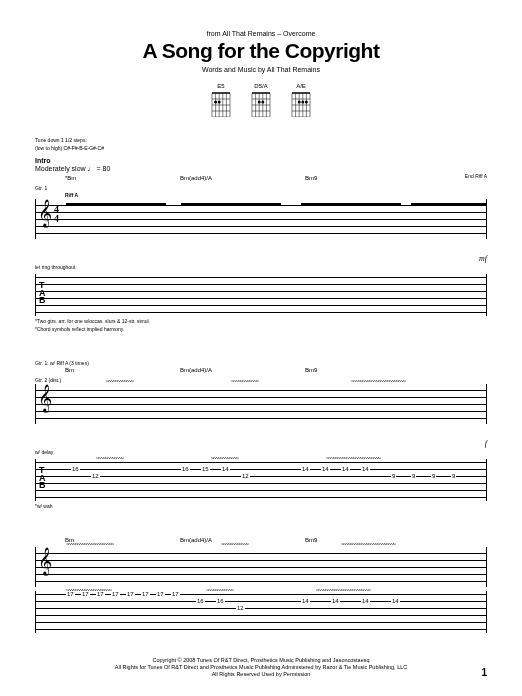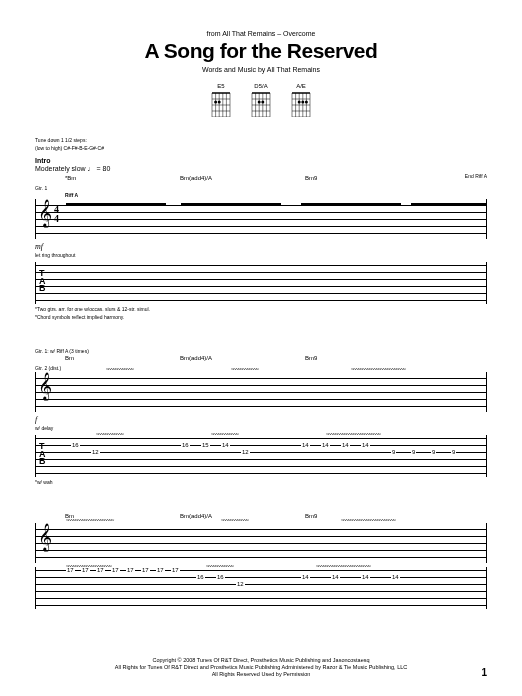--- a/index.html
+++ b/index.html
@@ -28,40 +28,40 @@
   .chord-row { display: flex; font-size: 6px; font-family: Arial, sans-serif; height: 10px; position: relative; }
   .chord-label { position: absolute; }
   .gtr-label { font-size: 5px; font-family: Arial, sans-serif; margin-bottom: 1px; }
   .riff-label { font-size: 5px; font-family: Arial, sans-serif; margin-bottom: 1px; }
   .end-riff { font-size: 5px; font-family: Arial, sans-serif; position: absolute; right: 0; top: -2px; }
   .staff { height: 40px; position: relative; border-left: 1px solid #000; border-right: 1px solid #000; }
   .staff-lines { position: absolute; width: 100%; height: 28px; top: 6px; }
   .staff-line { position: absolute; width: 100%; height: 1px; background: #000; }
   .clef { position: absolute; left: 2px; top: 2px; font-size: 24px; line-height: 1; }
   .time-sig { position: absolute; left: 18px; top: 6px; font-size: 10px; font-weight: bold; line-height: 0.9; font-family: Georgia, serif; }
-  .dynamic { font-size: 8px; font-style: italic; font-family: Georgia, serif; margin-top: 3px; }
+  .dynamic { font-size: 8px; font-style: italic; font-family: Georgia, serif; margin-top: 15px; text-align: right; }
   .instruction { font-size: 5px; font-family: Arial, sans-serif; margin-top: 1px; }
   .tab { height: 42px; position: relative; border-left: 1px solid #000; border-right: 1px solid #000; margin-top: 4px; }
   .tab-lines { position: absolute; width: 100%; height: 35px; top: 3px; }
   .tab-line { position: absolute; width: 100%; height: 1px; background: #000; }
   .tab-label { position: absolute; left: 3px; top: 8px; font-size: 9px; font-weight: bold; font-family: Arial, sans-serif; line-height: 0.85; }
   .notes-area { position: absolute; left: 30px; right: 4px; top: 0; height: 100%; }
   .beam { position: absolute; height: 2px; background: #000; }
   .tab-num { position: absolute; font-size: 6px; font-family: Arial, sans-serif; background: #fff; padding: 0 1px; }
   .footnote { font-size: 5px; font-family: Arial, sans-serif; margin-top: 2px; }
   .footer { position: absolute; bottom: 18px; left: 35px; right: 35px; text-align: center; font-size: 5.5px; font-family: Arial, sans-serif; line-height: 1.3; }
   .page-num { position: absolute; bottom: 18px; right: 35px; font-size: 10px; font-weight: bold; font-family: Arial, sans-serif; }
   .wavy { position: absolute; font-size: 6px; letter-spacing: -1px; }
 </style>
 </head>
 <body>
 
 <div class="header">
   <div class="from-line">from All That Remains – Overcome</div>
-  <div class="title">A Song for the Reserved</div>
+  <div class="title">A Song for the Copyright</div>
   <div class="byline">Words and Music by All That Remains</div>
 </div>
 
 <div class="chord-diagrams">
   <div class="chord-box">
     <div class="chord-name">E5</div>
     <div class="chord-grid">
       <svg viewBox="0 0 22 26">
           <g stroke="#000" stroke-width="0.5" fill="none">
             <line x1="2" y1="2" x2="20" y2="2" stroke-width="1.5"></line>

